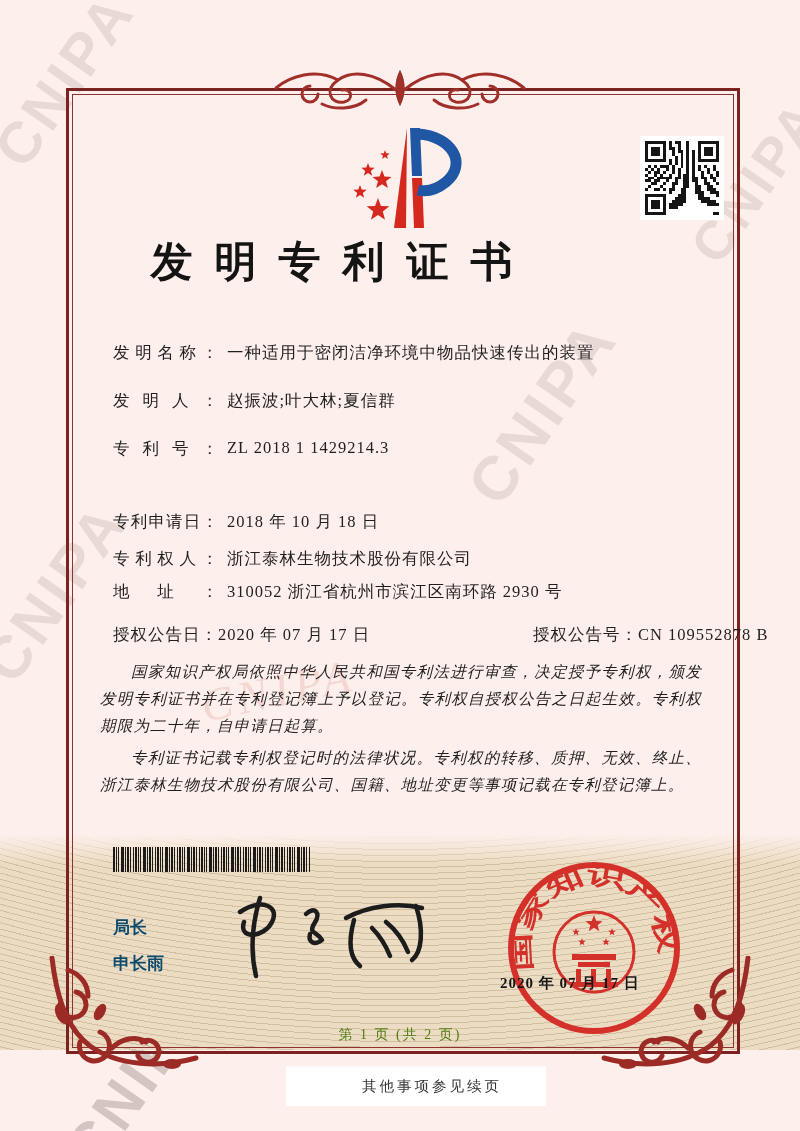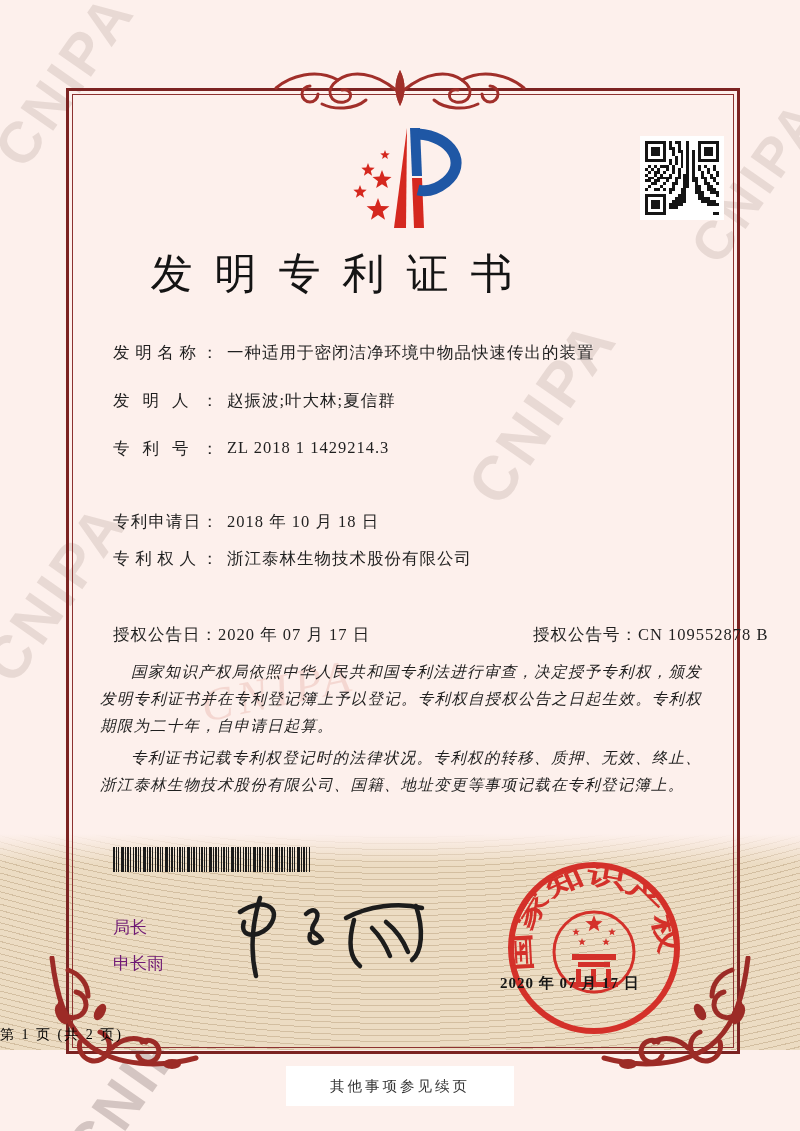--- a/index.html
+++ b/index.html
@@ -17,44 +17,44 @@
         rgba(158,128,88,.32) 5px, rgba(158,128,88,.32) 6px);}
   .wave-band::before{content:"";position:absolute;left:0;top:0;width:100%;height:30px;
       background:linear-gradient(#fdf0ec,rgba(253,240,236,0));}
   
   .frame{position:absolute;left:66px;top:88px;width:668px;height:960px;border:3px solid #7c2322;}
   .frame-inner{position:absolute;left:3px;top:3px;right:3px;bottom:3px;border:1px solid #8d3230;}
   
   .cert-number{position:absolute;left:100px;top:136px;font-size:17px;letter-spacing:3px;}
   .logo{position:absolute;left:330px;top:120px;}
   .qr{position:absolute;left:640px;top:136px;width:84px;height:84px;background:#fff;padding:5px;box-sizing:border-box;}
-  .title{position:absolute;left:0;top:246px;width:663px;text-align:center;font-size:42px;font-weight:normal;
+  .title{position:absolute;left:0;top:234px;width:663px;text-align:center;font-size:42px;font-weight:bold;
       letter-spacing:22px;text-indent:22px;color:#141414;}
   
   .field-row{position:absolute;left:113px;font-size:16.5px;letter-spacing:1px;white-space:nowrap;}
   .field-label{display:inline-block;width:106px;text-align:justify;text-align-last:justify;margin-right:8px;vertical-align:top;}
   .grant-right{position:absolute;left:420px;top:0;}
   
   .paras{position:absolute;left:100px;top:658px;width:602px;font-size:15.5px;line-height:27px;
       letter-spacing:1.2px;text-align:justify;}
   .paras p{margin:0 0 5px 0;text-indent:2em;font-style:italic;}
   
   .barcode{position:absolute;left:113px;top:847px;width:200px;height:25px;}
   
   .signer{position:absolute;left:113px;top:910px;font-family:"Liberation Sans","DejaVu Sans",sans-serif;
-      font-size:17px;font-weight:normal;color:#701a75;line-height:36px;}
+      font-size:17px;font-weight:bold;color:#0c4a6e;line-height:36px;}
   .signature{position:absolute;left:222px;top:884px;}
   
   .seal{position:absolute;left:506px;top:860px;}
   .seal-date{position:absolute;left:500px;top:974px;width:170px;font-size:15px;font-weight:bold;
       letter-spacing:1px;color:#161616;white-space:nowrap;}
   
-  .page-note{position:absolute;left:0;top:1026px;width:800px;text-align:left;font-size:14px;letter-spacing:2px;color:#000000;}
+  .page-note{position:absolute;left:0;top:1026px;width:800px;text-align:center;font-size:14px;letter-spacing:2px;color:#4d7c0f;}
   .cont-note{position:absolute;left:286px;top:1066px;width:228px;height:40px;background:#ffffff;
-      display:flex;align-items:center;justify-content:center;font-size:14.5px;letter-spacing:3px;color:#333;}
+      display:flex;align-items:center;justify-content:center;font-size:14.5px;letter-spacing:3px;color:#333;padding-left:32px;}
   svg{display:block;}
 </style>
 </head>
 <body>
 
 <div id="page">
 
   <div class="wm" style="left:-34px;top:46px;font-size:58px;">CNIPA</div>
   <div class="wm" style="left:664px;top:150px;font-size:54px;">CNIPA</div>
   <div class="wm" style="left:438px;top:376px;font-size:62px;">CNIPA</div>
@@ -334,20 +334,23 @@
   </div>
   <div class="field-row" style="top:438px;">
     <span class="field-label">专利号：</span><span>ZL 2018 1 1429214.3</span>
   </div>
   <div class="field-row" style="top:486px;margin-top:25px;">
     <span class="field-label">专利申请日：</span><span>2018 年 10 月 18 日</span>
   </div>
   <div class="field-row" style="top:548px;">
     <span class="field-label">专利权人：</span><span>浙江泰林生物技术股份有限公司</span>
   </div>
+  <div class="field-row" style="top:581px;">
+    <span class="field-label">地址：</span><span>310052 浙江省杭州市滨江区南环路 2930 号</span>
+  </div>
   <div class="field-row" style="top:624px;width:600px;">
     <span>授权公告日：</span><span>2020 年 07 月 17 日</span>
     <span class="grant-right">
       <span>授权公告号：</span><span>CN 109552878 B</span>
     </span>
   </div>
 
   <div class="paras">
     <p>国家知识产权局依照中华人民共和国专利法进行审查，决定授予专利权，颁发发明专利证书并在专利登记簿上予以登记。专利权自授权公告之日起生效。专利权期限为二十年，自申请日起算。</p>
     <p>专利证书记载专利权登记时的法律状况。专利权的转移、质押、无效、终止、浙江泰林生物技术股份有限公司、国籍、地址变更等事项记载在专利登记簿上。</p>

